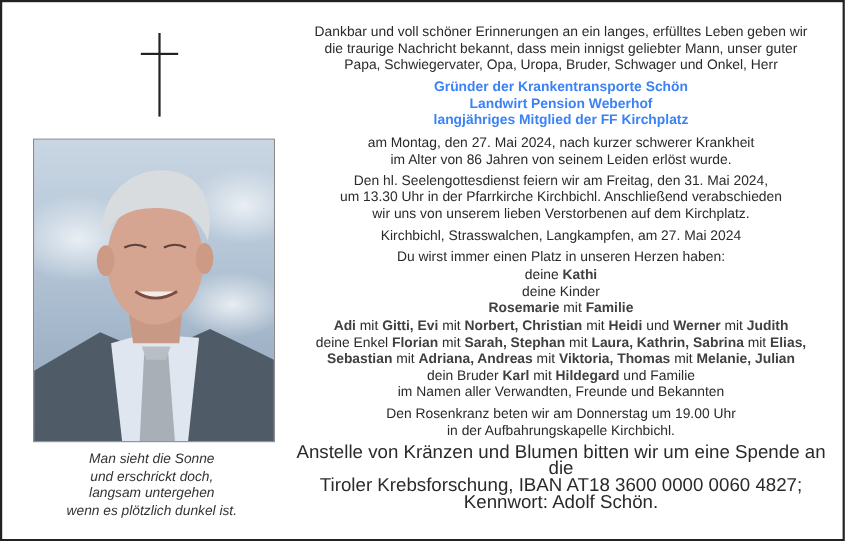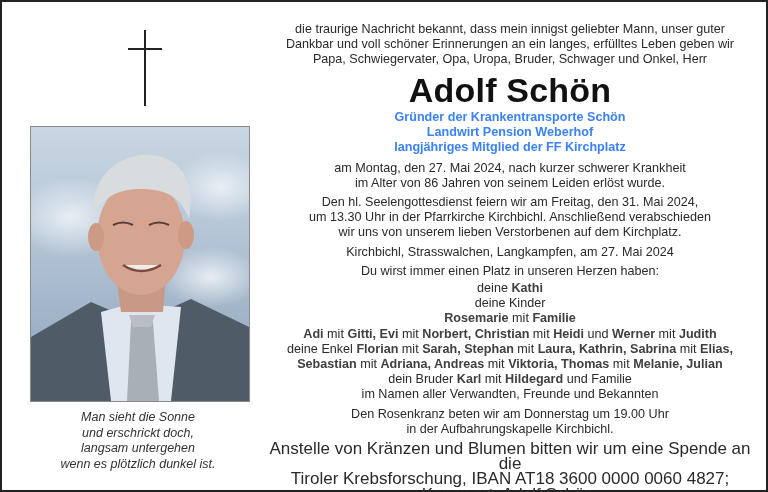--- a/index.html
+++ b/index.html
@@ -87,26 +87,25 @@
     <div class="quote">
       <span class="line">Man sieht die Sonne</span>
       <span class="line">und erschrickt doch,</span>
       <span class="line">langsam untergehen</span>
       <span class="line">wenn es plötzlich dunkel ist.</span>
     </div>
   </div>
 
   <div class="right-col">
     <div class="para">
+      <span class="line">Dankbar und voll schöner Erinnerungen an ein langes, erfülltes Leben geben wir</span>
       <span class="line">die traurige Nachricht bekannt, dass mein innigst geliebter Mann, unser guter</span>
-      <span class="line">Dankbar und voll schöner Erinnerungen an ein langes, erfülltes Leben geben wir</span>
       <span class="line">Papa, Schwiegervater, Opa, Uropa, Bruder, Schwager und Onkel, Herr</span>
     </div>
 
-    <div class="name">Adolf Schön</div>
 
     <div class="roles">
       <span class="line">Gründer der Krankentransporte Schön</span>
       <span class="line">Landwirt Pension Weberhof</span>
       <span class="line">langjähriges Mitglied der FF Kirchplatz</span>
     </div>
 
     <div class="para">
       <span class="line">am Montag, den 27. Mai 2024, nach kurzer schwerer Krankheit</span>
       <span class="line">im Alter von 86 Jahren von seinem Leiden erlöst wurde.</span>

